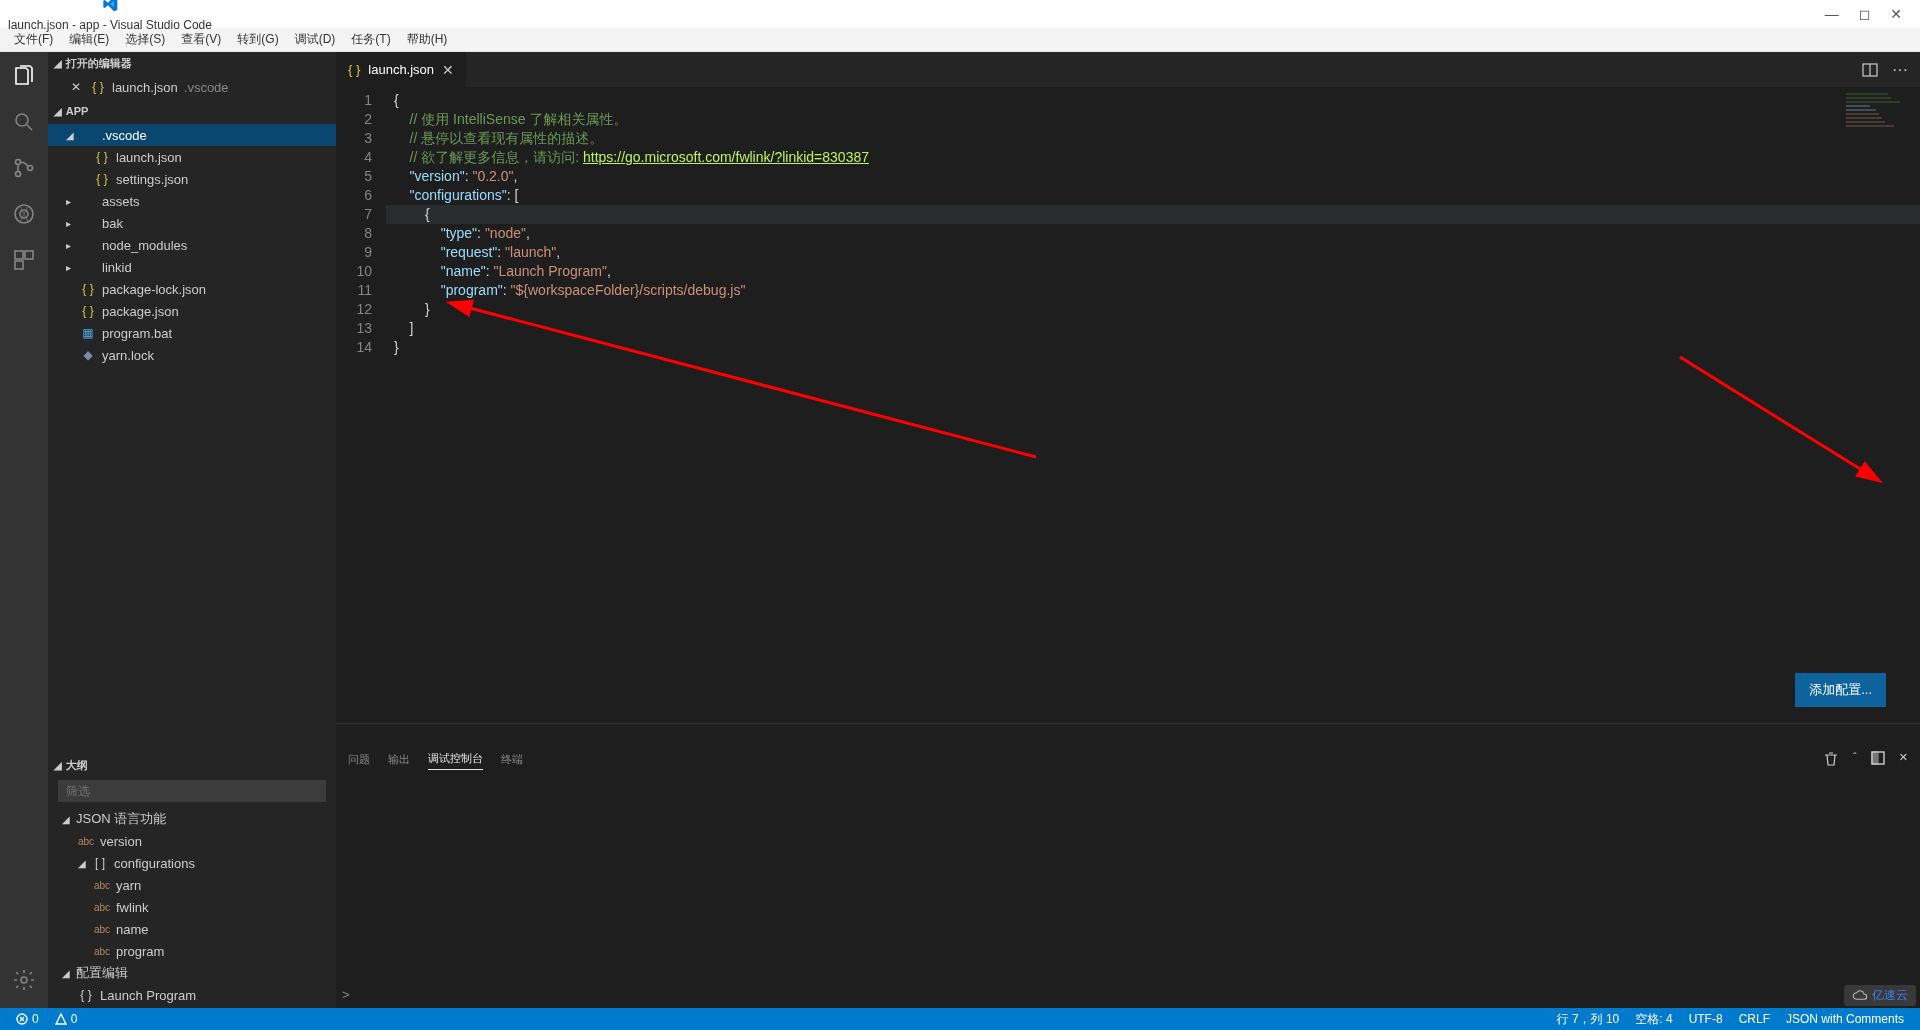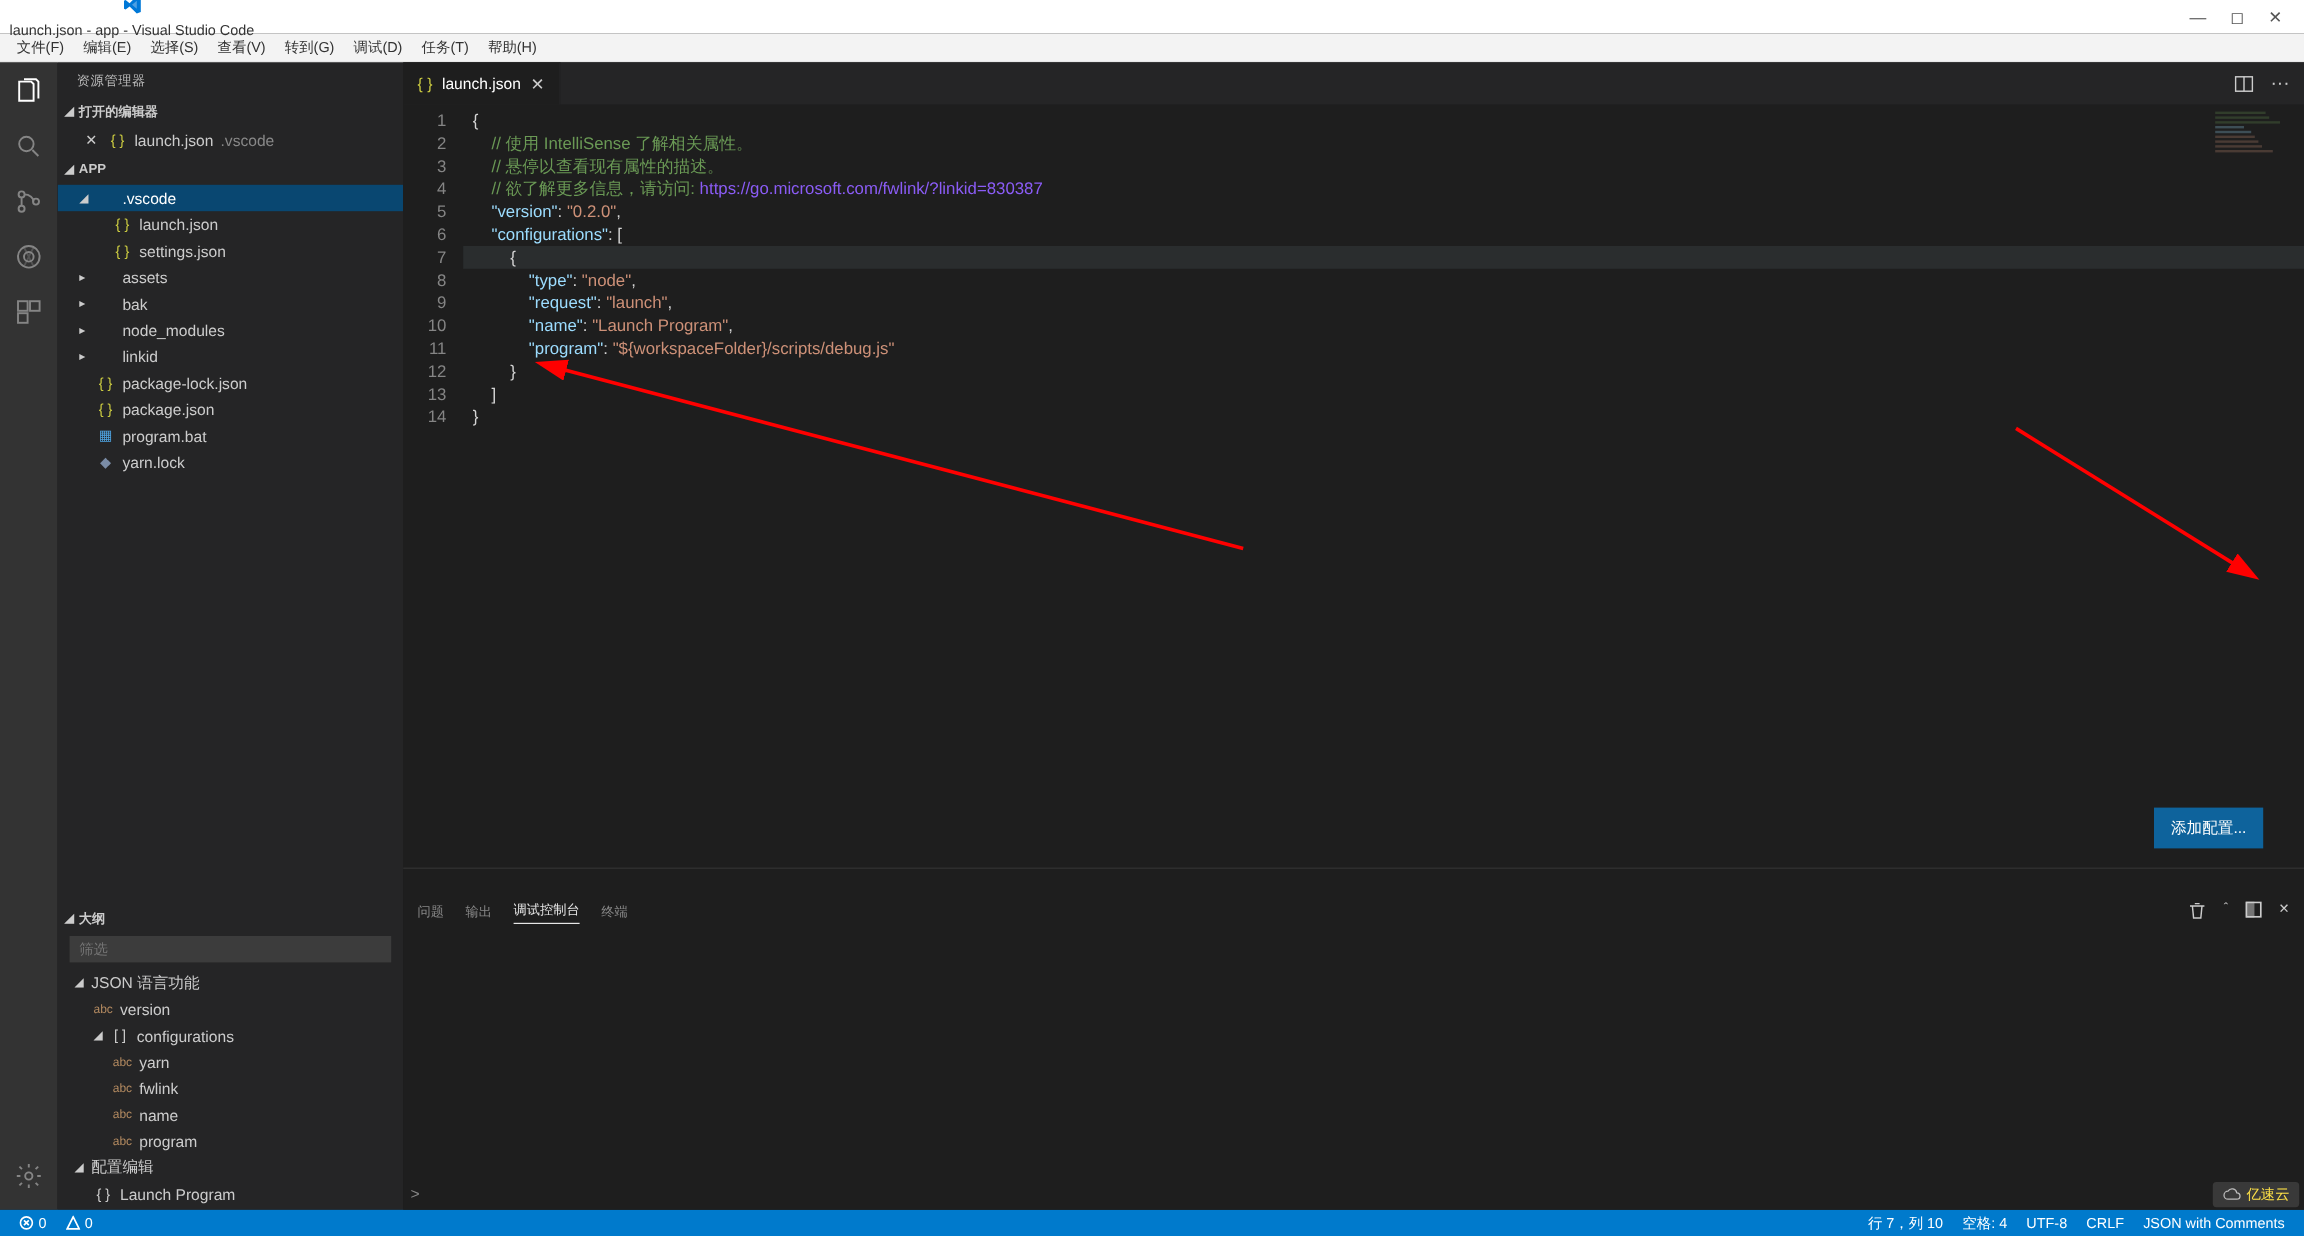--- a/index.html
+++ b/index.html
@@ -28,41 +28,41 @@
 .tabbar { height:35px; background:#252526; display:flex; align-items:stretch; }
 .tab { display:flex; align-items:center; padding:0 12px; background:#1e1e1e; color:#fff; font-size:13px; gap:8px; cursor:pointer; border-right:1px solid #252526;}
 .tab .cls { font-size:14px; color:#ccc;}
 .tabactions { margin-left:auto; display:flex; align-items:center; gap:14px; padding-right:12px; color:#ccc;}
 .tabactions span{cursor:pointer;}
 .code { flex:1; display:flex; font-family:Consolas,monospace; font-size:14px; position:relative; overflow:hidden;}
 .gutter { width:50px; text-align:right; padding:4px 14px 4px 0; color:#858585; line-height:19px; user-select:none;}
 .codetxt { flex:1; padding:4px 0; line-height:19px; white-space:pre; position:relative;}
 .codetxt .ln { height:19px; padding-left:8px;}
 .codetxt .hl { background:#2a2d2e;}
-.tok-cmt{color:#6a9955;} .tok-key{color:#9cdcfe;} .tok-str{color:#ce9178;} .tok-pln{color:#d4d4d4;} .tok-lnk{color:#8b5cf6; }
+.tok-cmt{color:#6a9955;} .tok-key{color:#9cdcfe;} .tok-str{color:#ce9178;} .tok-pln{color:#d4d4d4;} .tok-lnk{color:#bef264; text-decoration:underline;}
 .addbtn { position:absolute; right:34px; bottom:16px; background:#0e639c; color:#fff; padding:8px 14px; font-size:13px; cursor:pointer; border:none;}
 .panel { height:285px; background:#1e1e1e; border-top:1px solid #333; display:flex; flex-direction:column;}
 .panelhdr { height:30px; display:flex; align-items:center; padding:0 12px; gap:18px; font-size:11px;margin-top:20px;}
 .ptab { color:#888; cursor:pointer; padding:3px 0;}
 .ptab.active { color:#e7e7e7; border-bottom:1px solid #e7e7e7;}
 .panelhdr .pactions { margin-left:auto; display:flex; gap:14px; color:#ccc;}
 .panelhdr .pactions span{cursor:pointer;}
 .panelbody { flex:1; padding:4px 10px; font-family:Consolas,monospace; font-size:13px; color:#ccc;}
 .panelbody .prompt{color:#888;}
 .outline { flex:0 0 auto;}
 .filter { margin:4px 10px; height:22px; background:#3c3c3c; color:#a0a0a0; border:none; padding:0 8px; font-size:12px; width:calc(100% - 20px);}
 .statusbar { height:22px; background:#007acc; display:flex; align-items:center; color:#fff; font-size:12px; padding:0 8px;}
 .statusbar .sitem { padding:0 8px; display:flex; align-items:center; gap:4px; cursor:pointer;}
 .statusbar .sright { margin-left:auto; display:flex;text-align:center;}
 .minimap{position:absolute; right:14px; top:4px; width:60px; height:80px; opacity:.25;}
 .minimap div{height:2px; margin:2px 0;}
 svg{display:block;}
 .jsonicon{color:#cbcb41;}
 .redarrow{position:absolute; pointer-events:none;}
-.watermark{position:absolute; right:4px; bottom:24px; color:#fde047; background:rgba(255,255,255,.12); padding:2px 8px; font-size:12px; border-radius:3px; display:flex; align-items:center; gap:4px;}
+.watermark{position:absolute; right:4px; bottom:24px; color:#3b82f6; background:rgba(255,255,255,.12); padding:2px 8px; font-size:12px; border-radius:3px; display:flex; align-items:center; gap:4px;}
 </style>
 </head>
 <body>
 
 <div class="titlebar">
   <div class="titleleft">
     <svg width="16" height="16" viewBox="0 0 24 24">
         <path fill="#0078d7" d="M23 3l-5-2-9 9-5-4-2 1v10l2 1 5-4 9 9 5-2V3z"></path>
         <path fill="#fff" d="M18 7v10l-6-5z" opacity=".3"></path>
       </svg>
@@ -125,21 +125,20 @@
       </div>
     <div class="aicon bottom">
         <svg width="24" height="24" viewBox="0 0 24 24" fill="none" stroke="currentColor" stroke-width="1.6">
           <circle cx="12" cy="12" r="3"></circle>
           <path d="M12 2v3m0 14v3M4.2 4.2l2.1 2.1m11.4 11.4l2.1 2.1M2 12h3m14 0h3M4.2 19.8l2.1-2.1m11.4-11.4l2.1-2.1"></path>
         </svg>
       </div>
   </div>
 
   <div class="sidebar">
-    <div class="sidehdr">资源管理器</div>
     <div class="secthdr">
         <span class="chev">◢</span>
         <span>打开的编辑器</span>
       </div>
     <div class="tree">
       <div class="trow" style="padding-left:20px">
         <span class="icn">✕</span>
         <span class="icn jsonicon">{ }</span>
         <span>launch.json</span>
         <span style="color:#888;margin-left:6px">.vscode</span>

